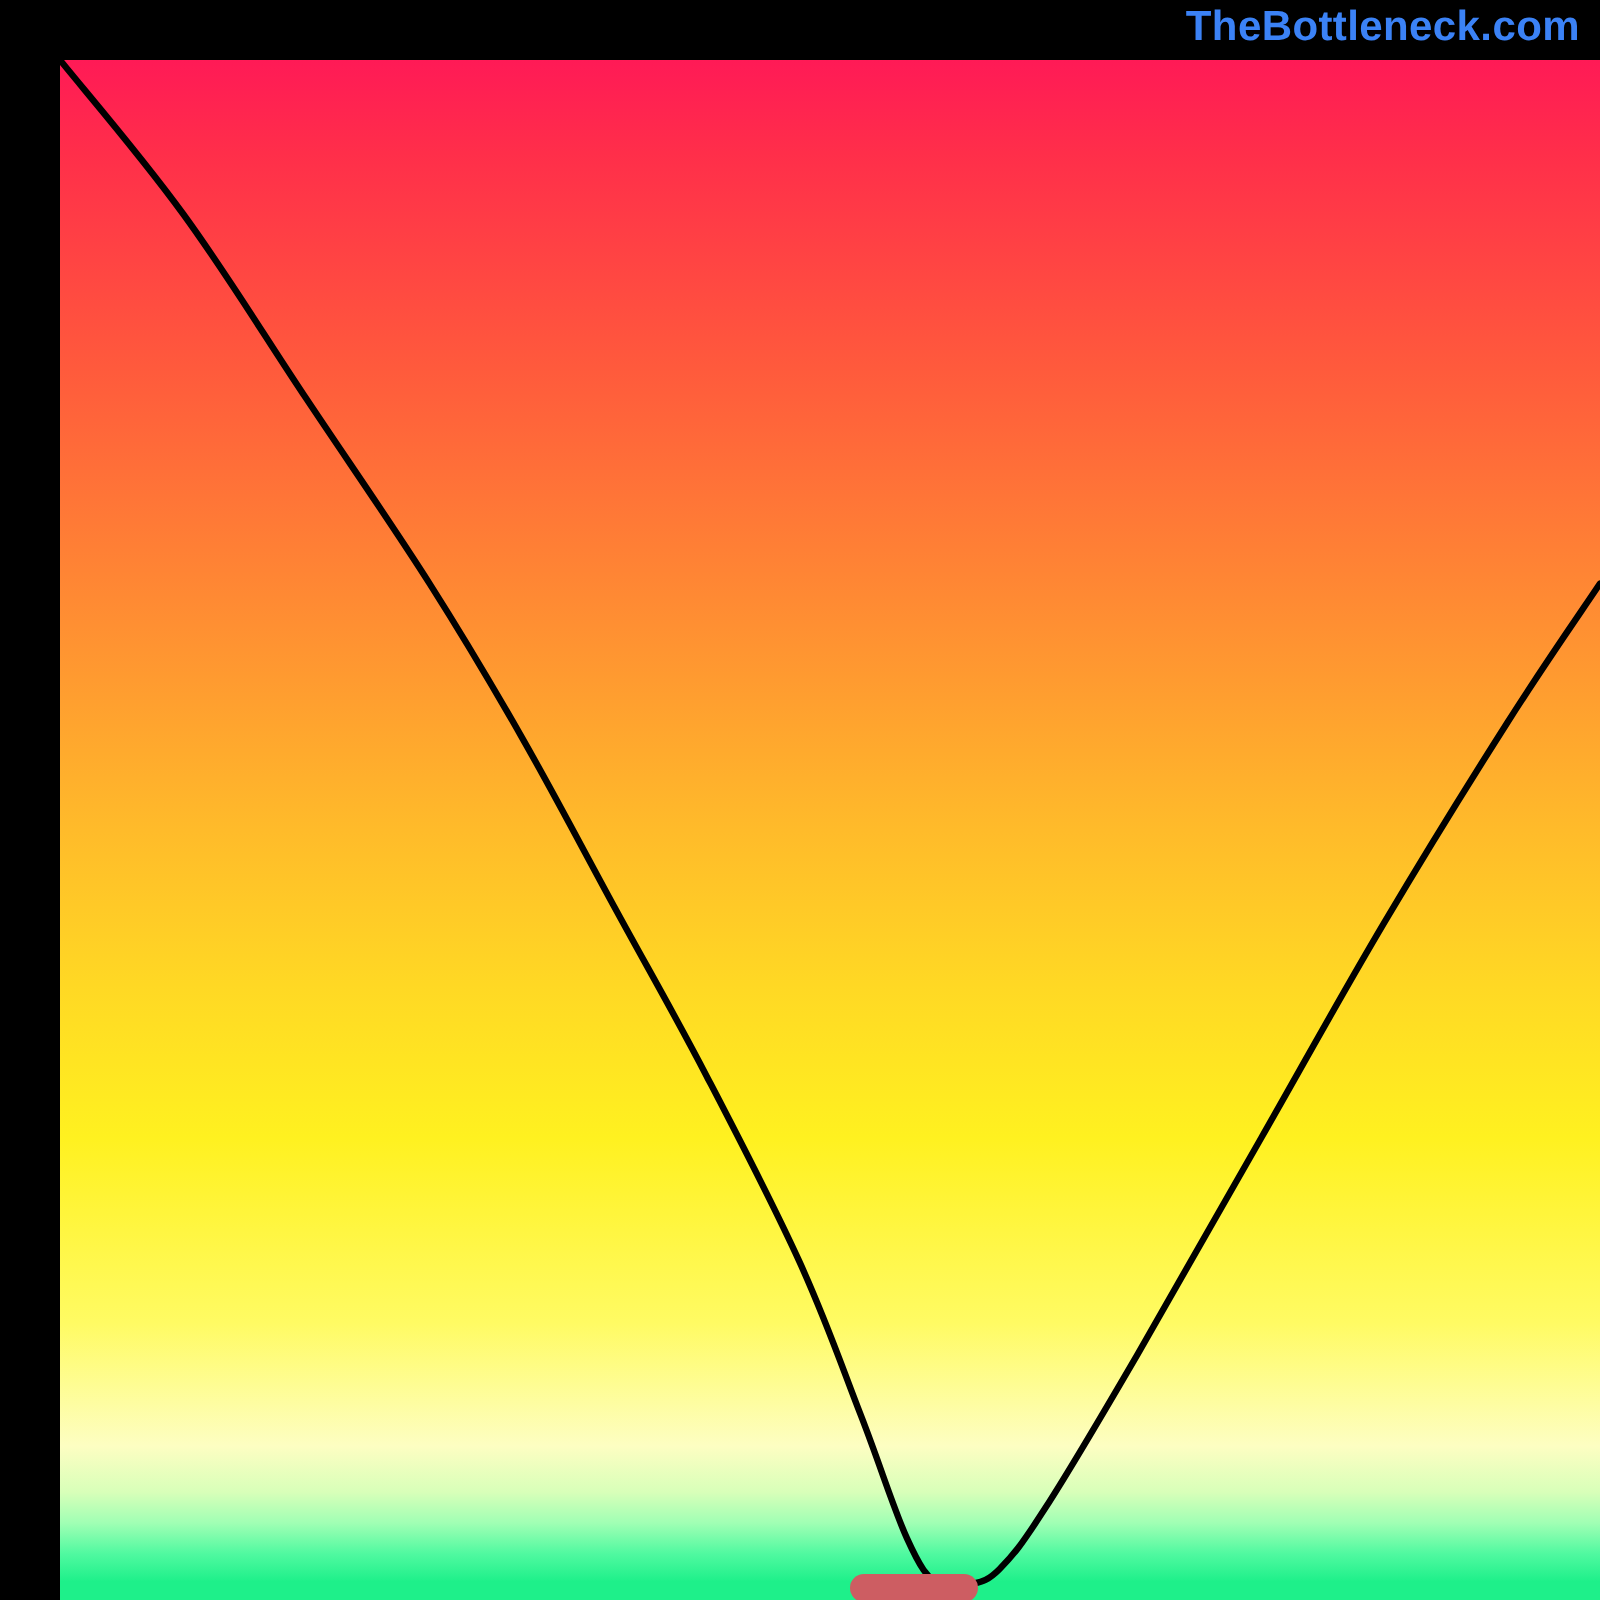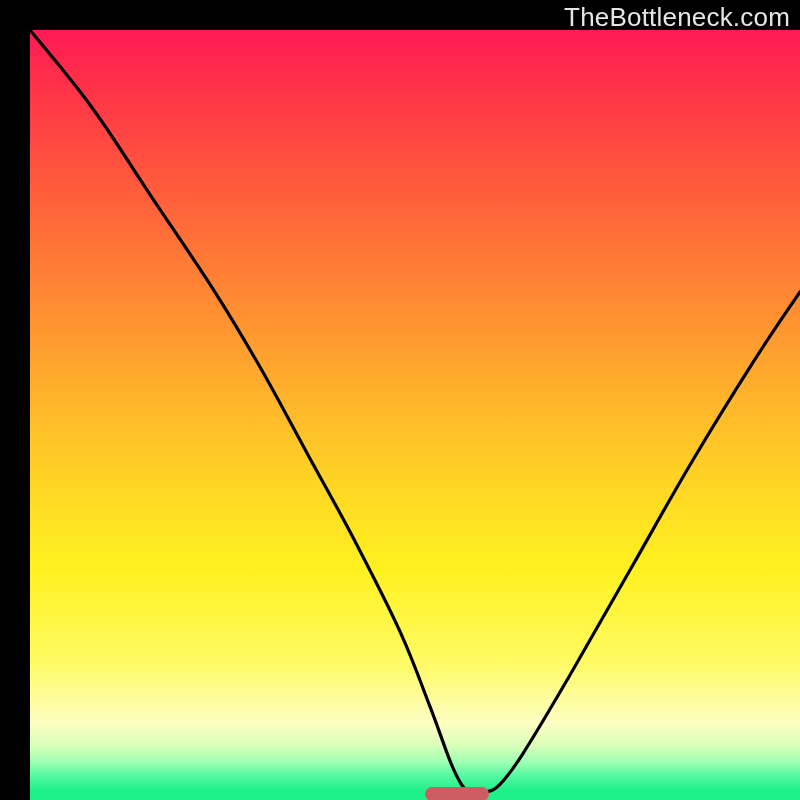--- a/index.html
+++ b/index.html
@@ -59,23 +59,23 @@
     position: absolute;
     height: 14px;
     width: 64px;
     border-radius: 7px;
     background: #cd5d62;
   }
   .watermark {
     position: absolute;
     top: 2px;
     right: 10px;
-    color: #e5e5e5;
-    font-size: 26px;
-    font-weight: 400;
+    color: #3b82f6;
+    font-size: 21px;
+    font-weight: 700;
     letter-spacing: 0.2px;
     user-select: none;
   }
 </style>
 </head>
 <body>
 
 <div class="frame">
   <div class="plot-area">
     <div class="gradient"></div>

